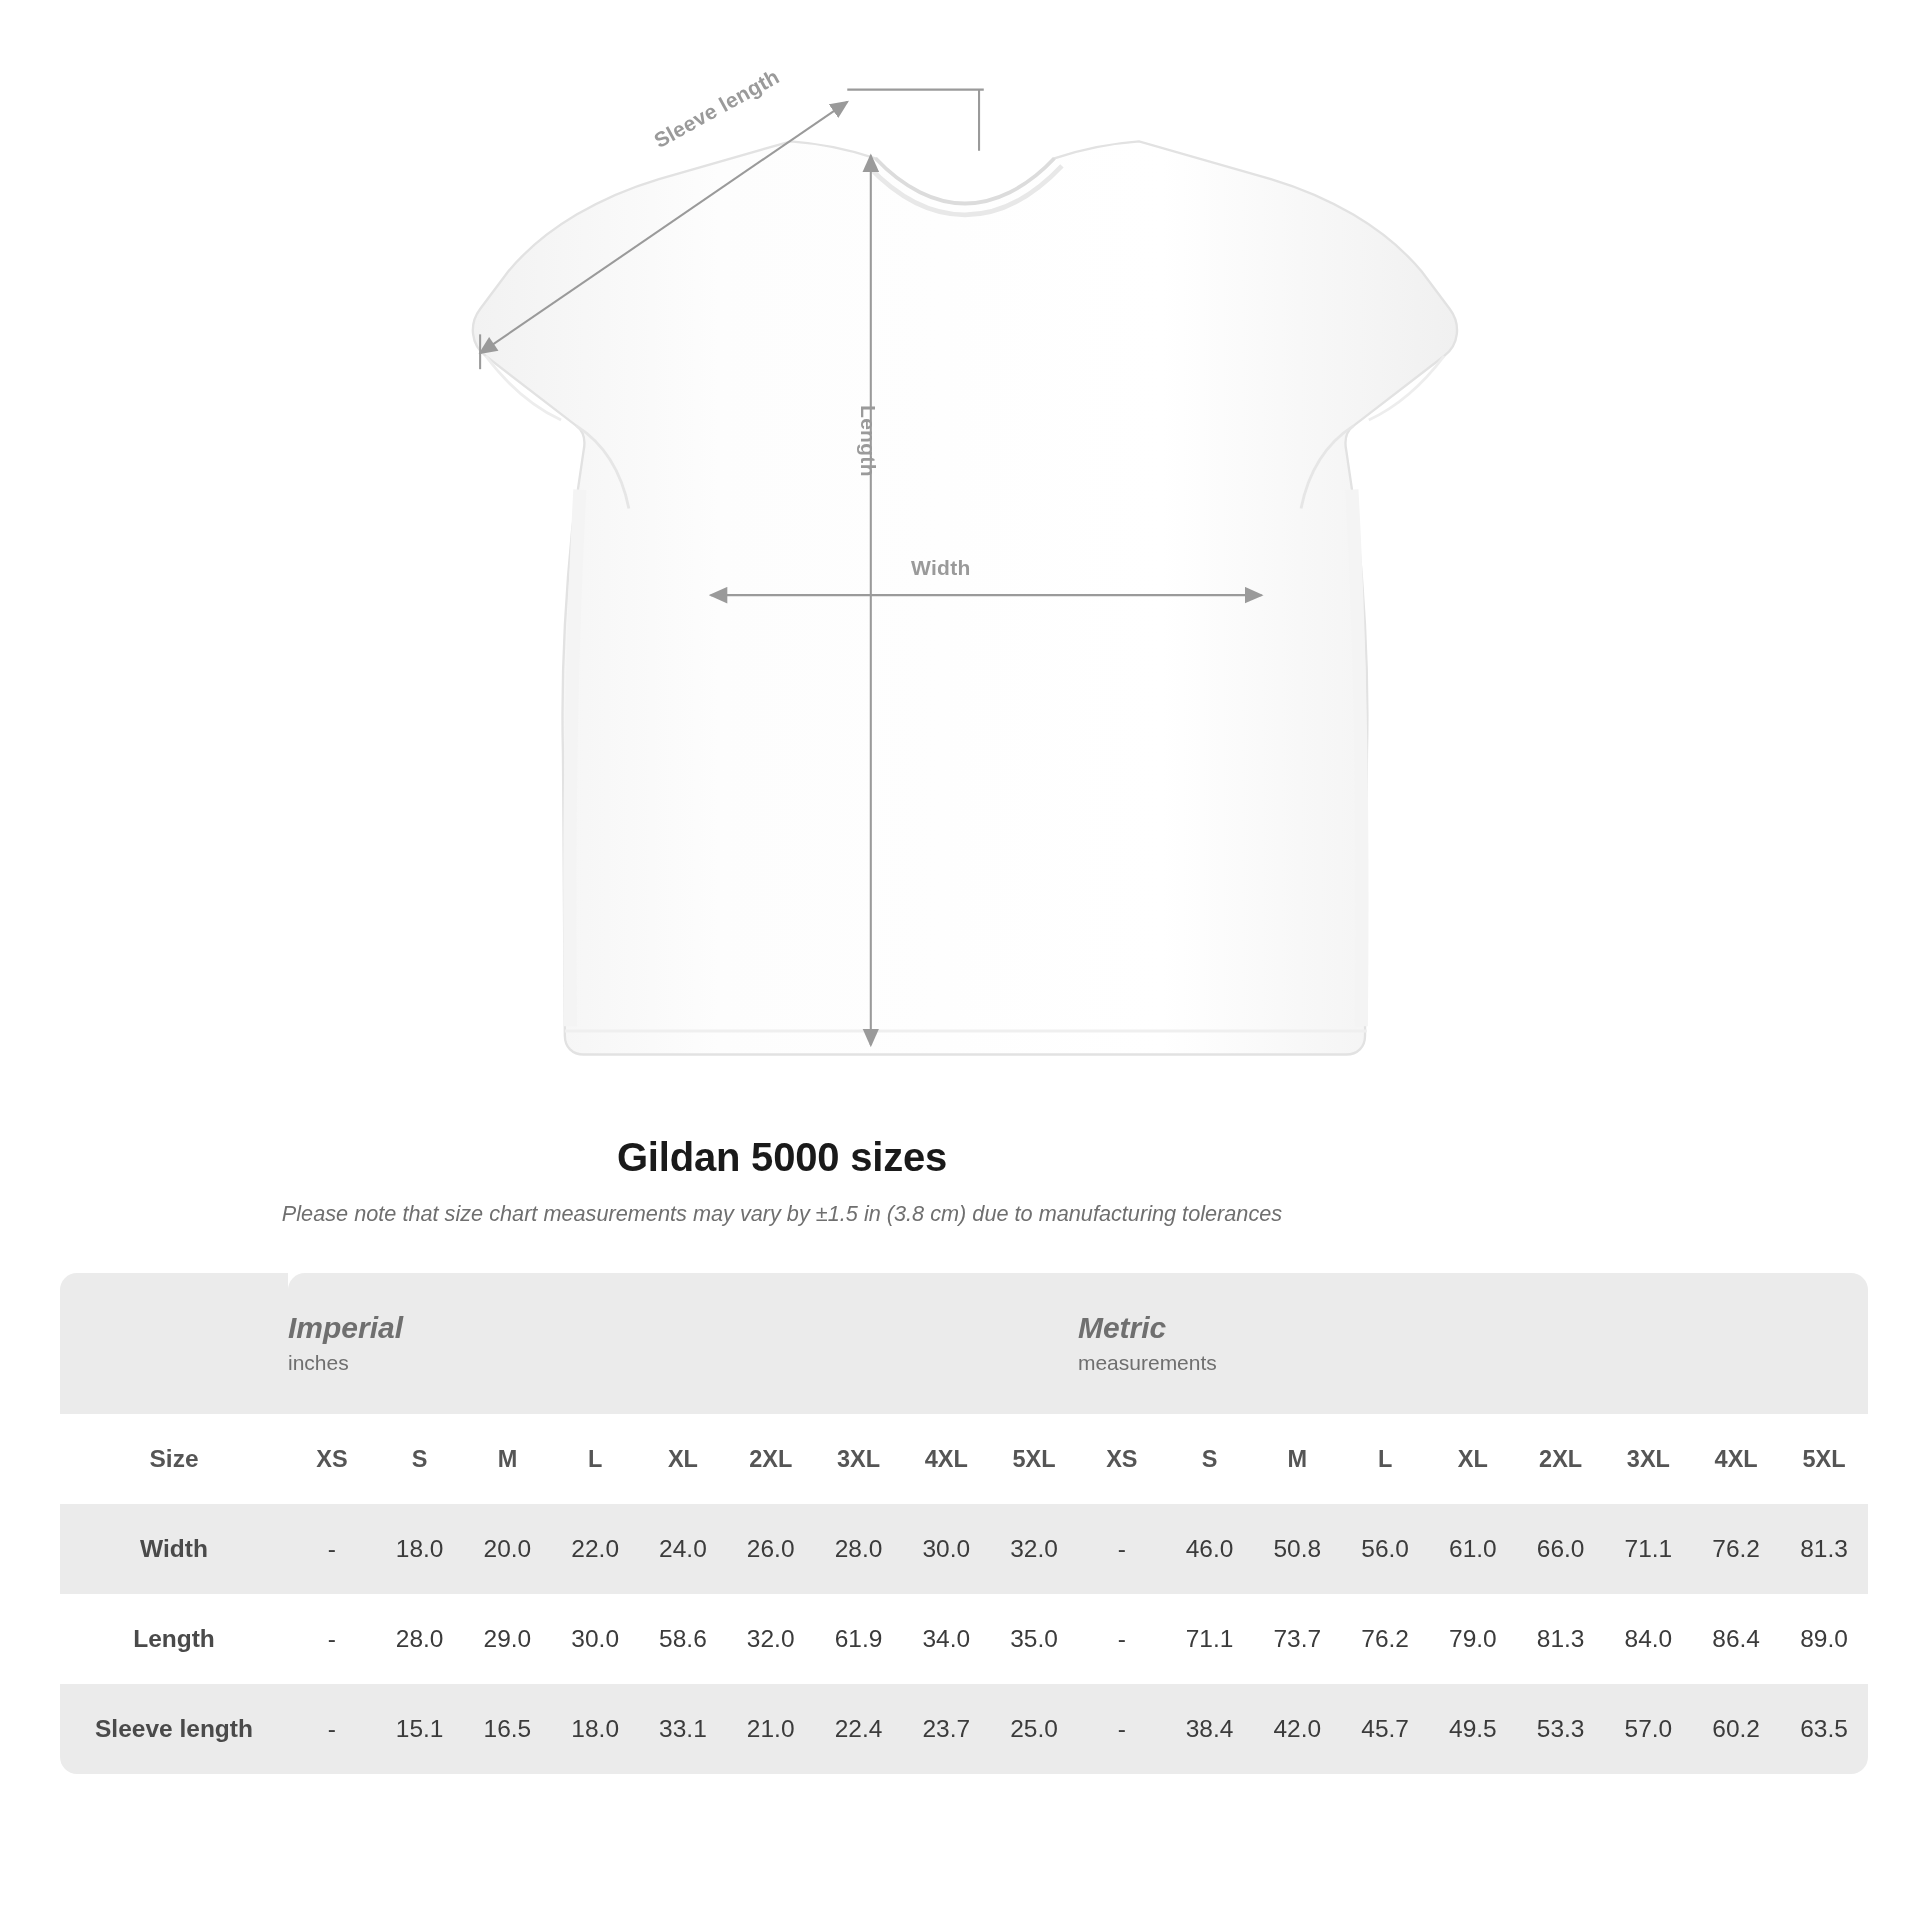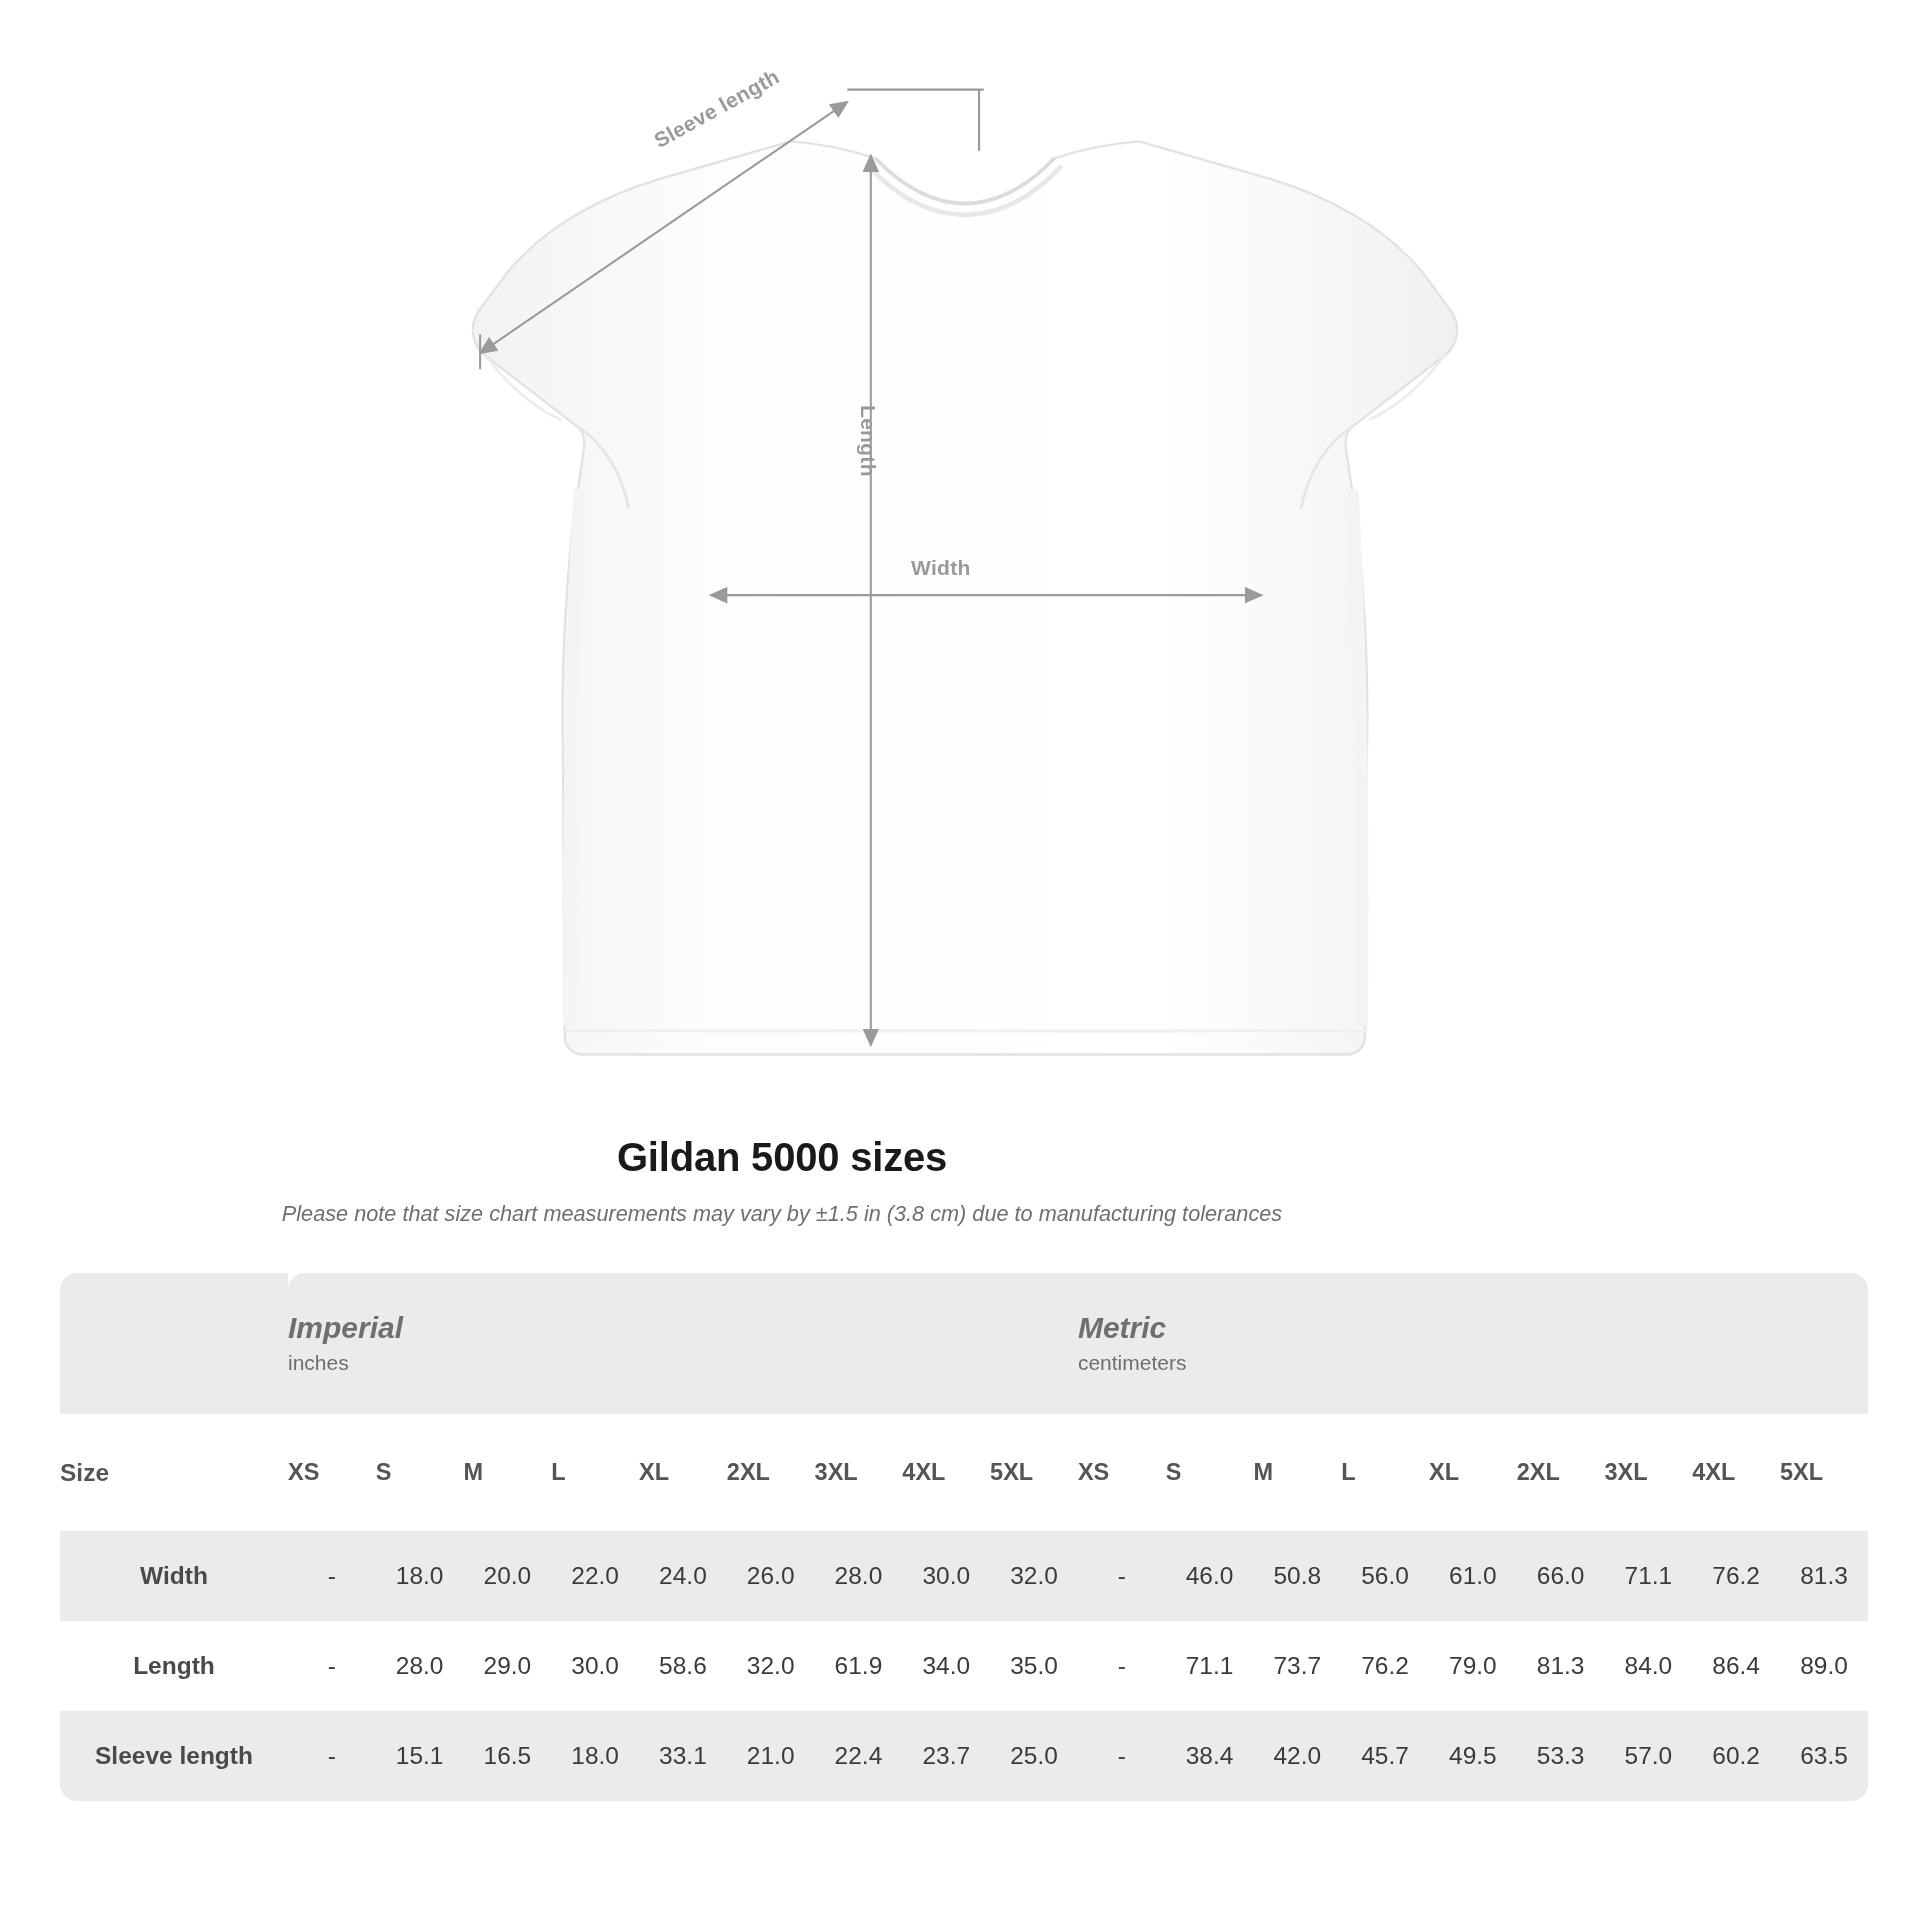--- a/index.html
+++ b/index.html
@@ -102,23 +102,23 @@
     font-size: 21px;
     color: #6f6f6f;
     line-height: 1.5;
   }
   .corner-cell {
     background: #ebebeb;
   }
   .corner-cell.tl { border-top-left-radius: 17px; }
 
   tr.header-row td {
-    height: 117px;
+    height: 90px;
     background: #ffffff;
-    text-align: left;
+    text-align: center;
     vertical-align: middle;
     font-size: 23.5px;
     font-weight: bold;
     color: #555555;
   }
   tr.header-row td.rowlabel {
     font-size: 24.5px;
   }
 
   tr.data-row td {
@@ -256,21 +256,21 @@
       </colgroup>
       <tbody>
         <tr>
           <td class="corner-cell tl"></td>
           <td class="unit-head first" colspan="9">
             <div class="unit-title">Imperial</div>
             <div class="unit-sub">inches</div>
           </td>
           <td class="unit-head last" colspan="9">
             <div class="unit-title">Metric</div>
-            <div class="unit-sub">centimeters</div>
+            <div class="unit-sub">measurements</div>
           </td>
         </tr>
 
         <tr class="header-row">
           <td class="rowlabel">Size</td>
           <td>XS</td>
           <td>S</td>
           <td>M</td>
           <td>L</td>
           <td>XL</td>

